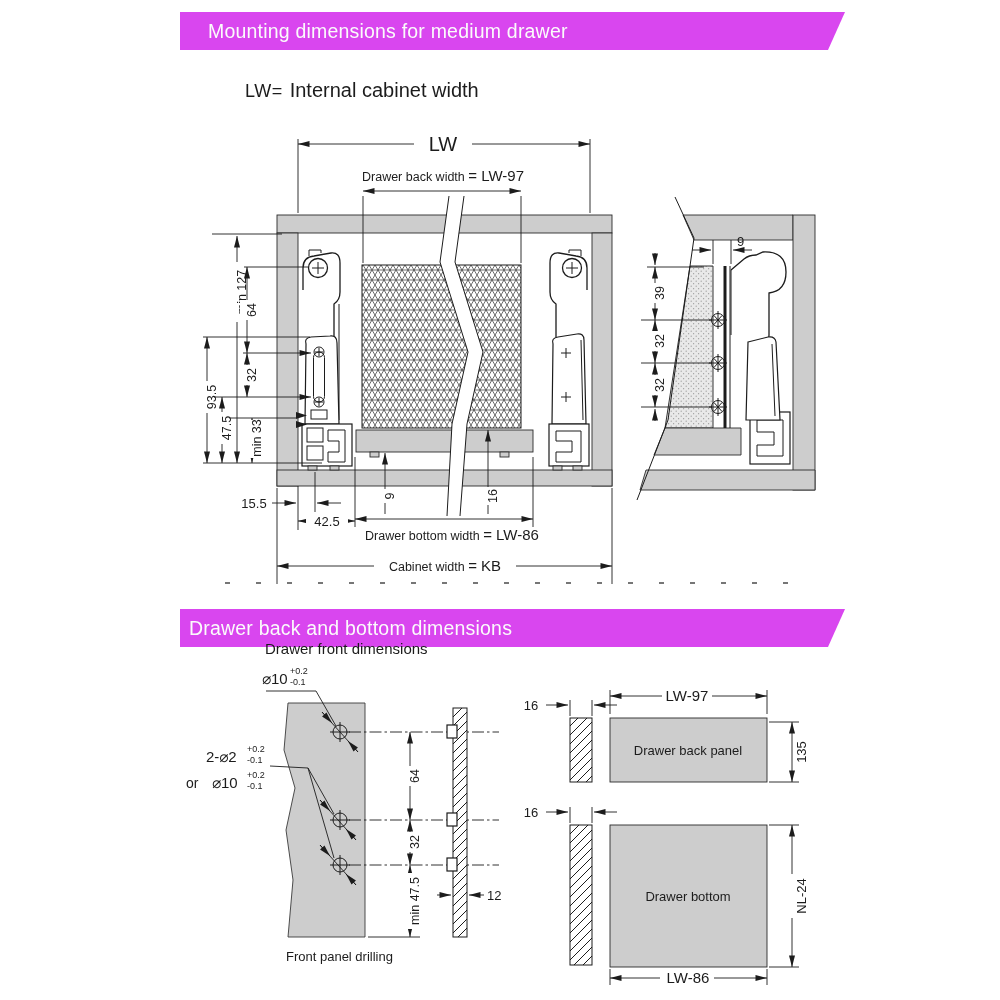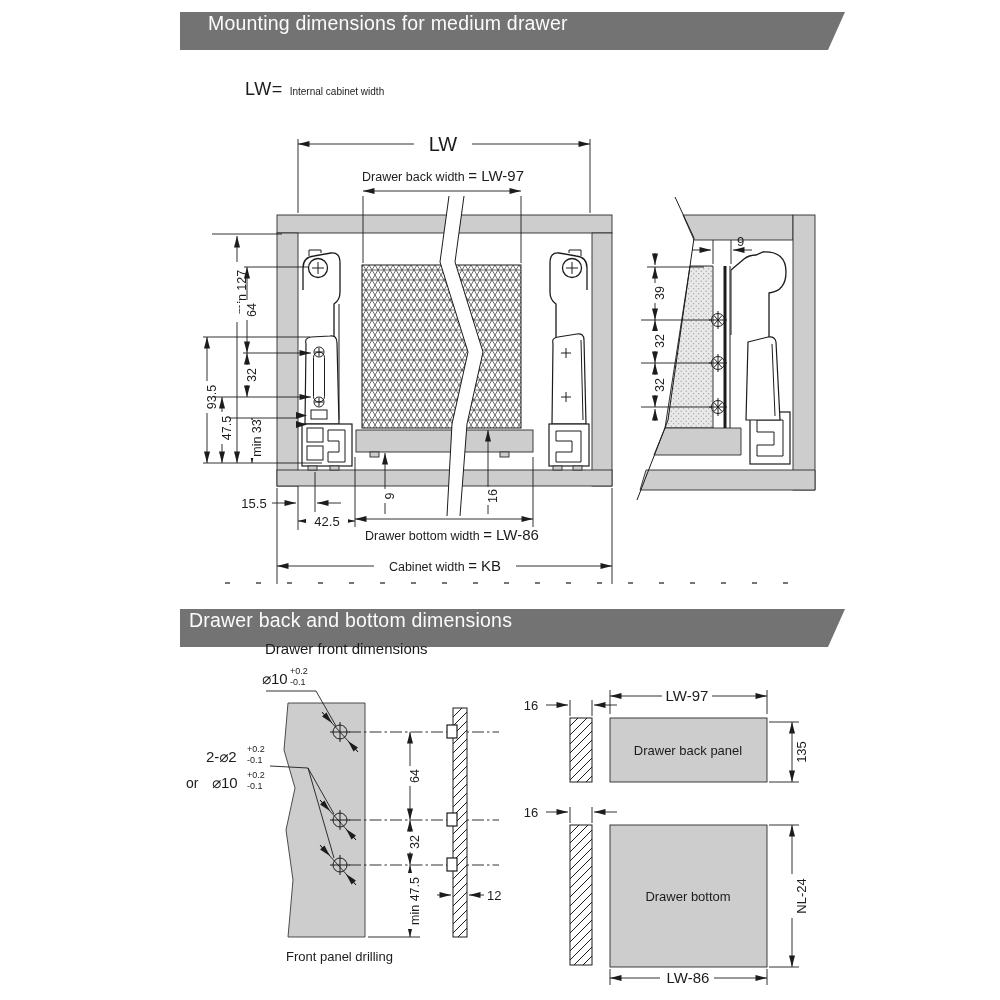--- a/index.html
+++ b/index.html
@@ -1,26 +1,26 @@
 <!DOCTYPE html>
 <html><head>
 <meta charset="utf-8">
 <style>
   html,body{margin:0;padding:0;background:#ffffff;}
   body{width:1000px;height:1000px;position:relative;font-family:"Liberation Sans","DejaVu Sans",sans-serif;color:#1c1c1c;}
-  .banner{position:absolute;left:180px;width:665px;height:38px;background:#737373;
+  .banner{position:absolute;left:180px;width:665px;height:38px;background:#d946ef;
           clip-path:polygon(0 0,100% 0,calc(100% - 17px) 100%,0 100%);
-          color:#fbfbfb;font-size:19.5px;display:flex;align-items:flex-start;letter-spacing:.2px;}
+          color:#fbfbfb;font-size:19.5px;display:flex;align-items:center;letter-spacing:.2px;}
   #banner-top{top:12px;}
   #banner-top .btxt{padding-left:28px;}
   #banner-bottom{top:589px;margin-top:20px;}
   #banner-bottom .btxt{padding-left:9px;}
   #legend{position:absolute;left:245px;top:79px;}
   #legend .term{font-size:18px;letter-spacing:.5px;}
-  #legend .def{font-size:10px;margin-left:7px;}
+  #legend .def{font-size:20px;margin-left:7px;}
   svg{position:absolute;left:0;top:0;}
   svg text{fill:#1c1c1c;font-family:"Liberation Sans","DejaVu Sans",sans-serif;}
   .ln{stroke:#1c1c1c;stroke-width:1;fill:none;}
   .lnm{stroke:#1c1c1c;stroke-width:1.3;fill:none;}
   .dim{stroke:#1c1c1c;stroke-width:0.9;fill:none;}
   .gray{fill:#cdcdcd;stroke:#2a2a2a;stroke-width:0.9;}
   .white{fill:#ffffff;stroke:#1c1c1c;stroke-width:1.2;}
   .gap{fill:#ffffff;stroke:none;}
   .t9{font-size:9px;}
   .t12{font-size:12.5px;}

